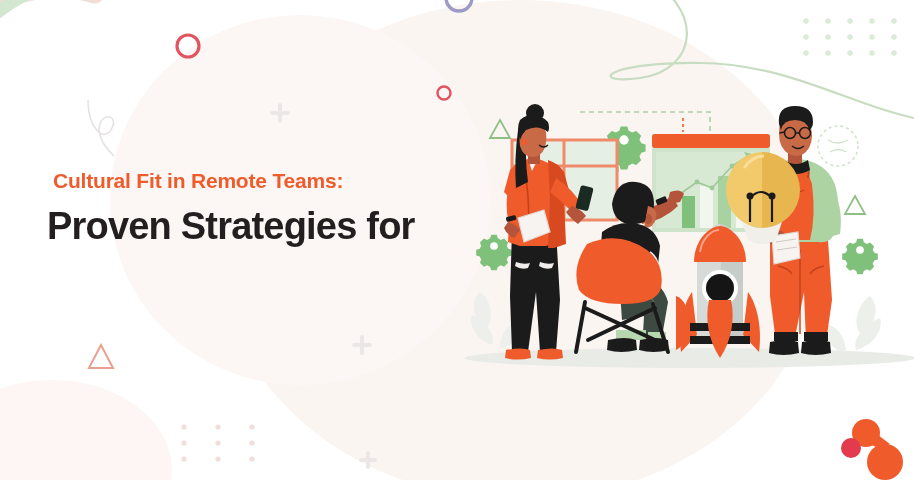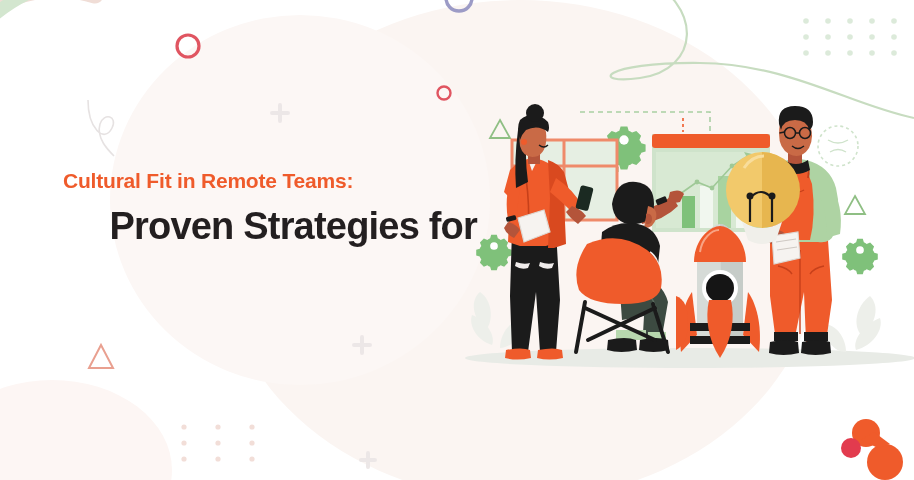--- a/index.html
+++ b/index.html
@@ -14,25 +14,25 @@
   }
   .layer{position:absolute;inset:0;width:914px;height:480px;}
   svg.layer{display:block;}
 
   
   .text-block{
     position:absolute;left:47px;top:168px;width:430px;z-index:40;
   }
   .eyebrow{
     font-size:21px;font-weight:bold;letter-spacing:-0.2px;
-    line-height:1.25;margin:0 0 10px 16px;
+    line-height:1.25;margin:0 0 10px 6px;
   }
   .headline{
     font-size:38px;font-weight:bold;letter-spacing:-0.8px;
-    line-height:1.18;margin:0;text-align:right;
+    line-height:1.18;margin:0;
   }
   .headline .l2{display:block;}
 </style>
 </head>
 <body>
 
 <div class="banner">
 
   <svg class="layer" viewBox="0 0 914 480" xmlns="http://www.w3.org/2000/svg">
 

